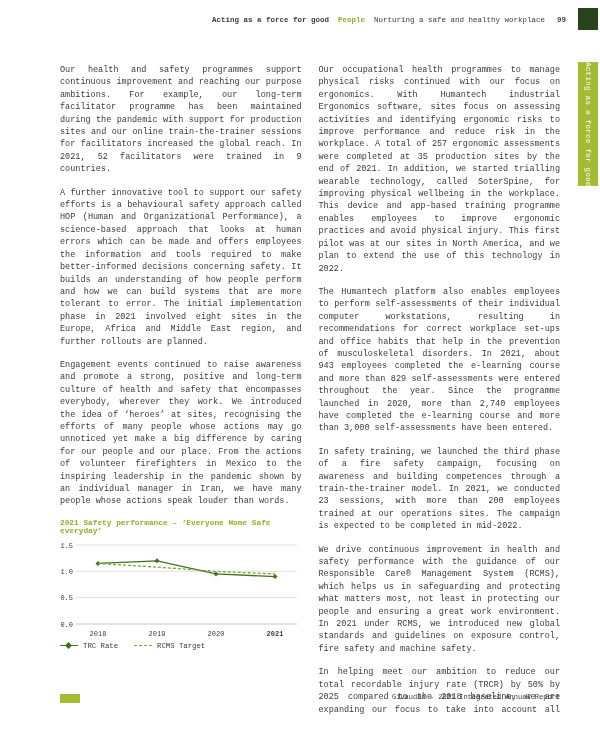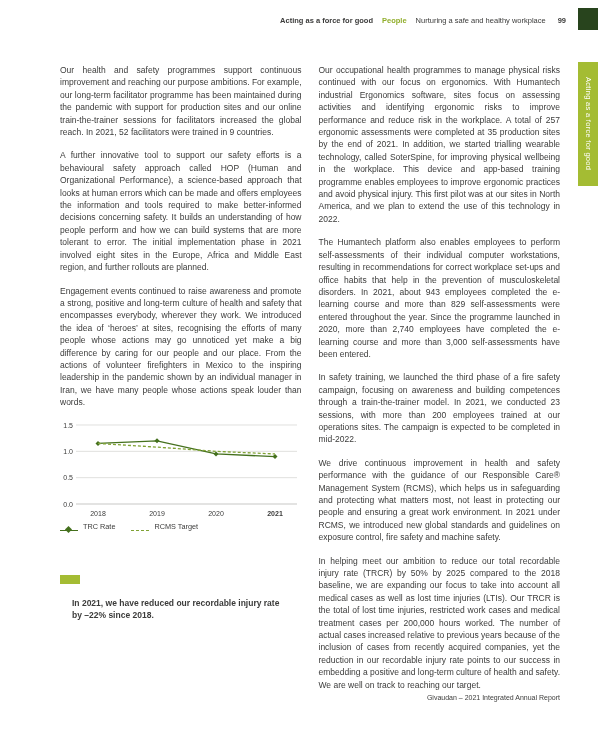--- a/index.html
+++ b/index.html
@@ -1,19 +1,19 @@
 <!DOCTYPE html>
 <html><head>
 <meta charset="utf-8">
 <style>
   * { box-sizing: border-box; }
   html,body { margin:0; padding:0; background:#ffffff; }
   .page {
     position:relative; width:600px; height:714px; background:#ffffff;
-    font-family:Liberation Sans, sans-serif; color:#3b3b3a; overflow:hidden;padding-left:20px;
+    font-family:Liberation Mono, monospace; color:#3b3b3a; overflow:hidden;padding-left:20px;
   }
   
   .header {
     position:absolute; top:16px; left:0; right:34px;
     text-align:right; font-size:7.5px; color:#3b3b3a; white-space:nowrap;
   }
   .header .bc-section { font-weight:bold; }
   .header .bc-chapter { color:#90ad2a; font-weight:bold; margin-left:9px; }
   .header .bc-sub { margin-left:9px; }
   .header .bc-page { font-weight:bold; margin-left:12px; }
@@ -38,21 +38,21 @@
     font-size:8.5px; line-height:1.46; text-align:justify;
     margin:0 0 11px 0; color:#3b3b3a;
   }
   
   .chart { margin-top:10px; }
   .chart-title { color:#90ad2a; font-weight:bold; font-size:7.8px; margin-bottom:5px; }
   .chart svg { display:block; }
   .legend {
     display:flex; align-items:center; gap:16px; font-size:7.3px; margin-top:2px; color:#3b3b3a;
   }
-  .legend-item { display:flex; align-items:flex-end; }
+  .legend-item { display:flex; align-items:center; }
   .legend-line {
     display:inline-block; width:18px; height:0; border-top:1.3px solid #44701d;
     position:relative; margin-right:5px;
   }
   .legend-line .diamond {
     position:absolute; left:6px; top:-3.6px; width:5px; height:5px;
     background:#44701d; transform:rotate(45deg);
   }
   .legend-dash {
     display:inline-block; width:18px; height:0; border-top:1.3px dashed #7fa234;
@@ -86,20 +86,21 @@
   </div>
 
   <div class="main">
 
     <section class="col">
       <p>Our health and safety programmes support continuous improvement and reaching our purpose ambitions. For example, our long-term facilitator programme has been maintained during the pandemic with support for production sites and our online train-the-trainer sessions for facilitators increased the global reach. In 2021, 52 facilitators were trained in 9 countries.</p>
       <p>A further innovative tool to support our safety efforts is a behavioural safety approach called HOP (Human and Organizational Performance), a science-based approach that looks at human errors which can be made and offers employees the information and tools required to make better-informed decisions concerning safety. It builds an understanding of how people perform and how we can build systems that are more tolerant to error. The initial implementation phase in 2021 involved eight sites in the Europe, Africa and Middle East region, and further rollouts are planned.</p>
       <p>Engagement events continued to raise awareness and promote a strong, positive and long-term culture of health and safety that encompasses everybody, wherever they work. We introduced the idea of ‘heroes’ at sites, recognising the efforts of many people whose actions may go unnoticed yet make a big difference by caring for our people and our place. From the actions of volunteer firefighters in Mexico to the inspiring leadership in the pandemic shown by an individual manager in Iran, we have many people whose actions speak louder than words.</p>
 
       <div class="chart">
+        <div class="chart-title">2021 Safety performance – ‘Everyone Home Safe everyday’</div>
         <svg id="chart-svg" viewBox="0 0 242 100" width="242" height="100">
             <line x1="16" y1="84" x2="237" y2="84" stroke="#b0b0ae" stroke-width="0.7"></line>
             <text x="13" y="86.5" text-anchor="end" font-size="7" fill="#3b3b3a">0.0</text>
             <line x1="16" y1="57.666666666666664" x2="237" y2="57.666666666666664" stroke="#d2d2d0" stroke-width="0.7"></line>
             <text x="13" y="60.166666666666664" text-anchor="end" font-size="7" fill="#3b3b3a">0.5</text>
             <line x1="16" y1="31.333333333333332" x2="237" y2="31.333333333333332" stroke="#d2d2d0" stroke-width="0.7"></line>
             <text x="13" y="33.83333333333333" text-anchor="end" font-size="7" fill="#3b3b3a">1.0</text>
             <line x1="16" y1="5" x2="237" y2="5" stroke="#d2d2d0" stroke-width="0.7"></line>
             <text x="13" y="7.5" text-anchor="end" font-size="7" fill="#3b3b3a">1.5</text>
             <text x="38" y="96" text-anchor="middle" font-size="7" fill="#3b3b3a">2018</text>

